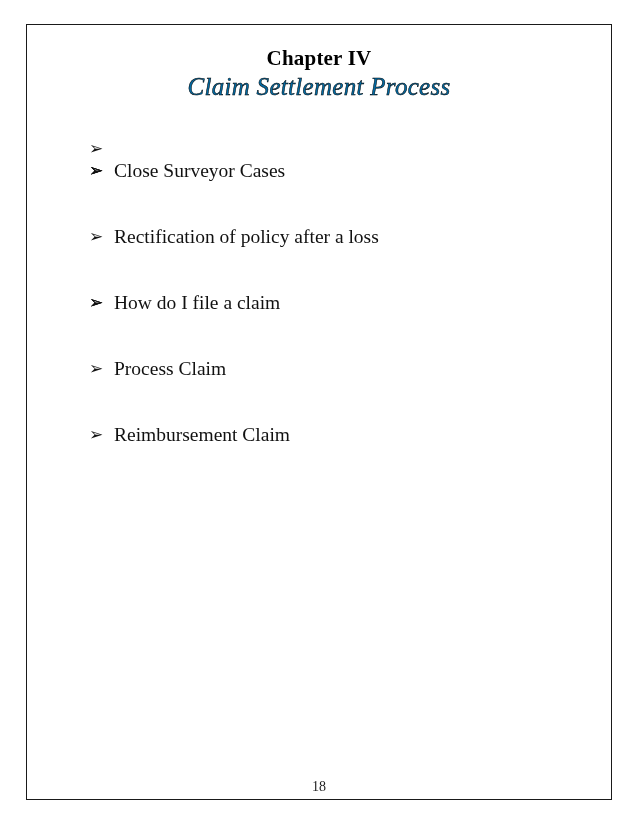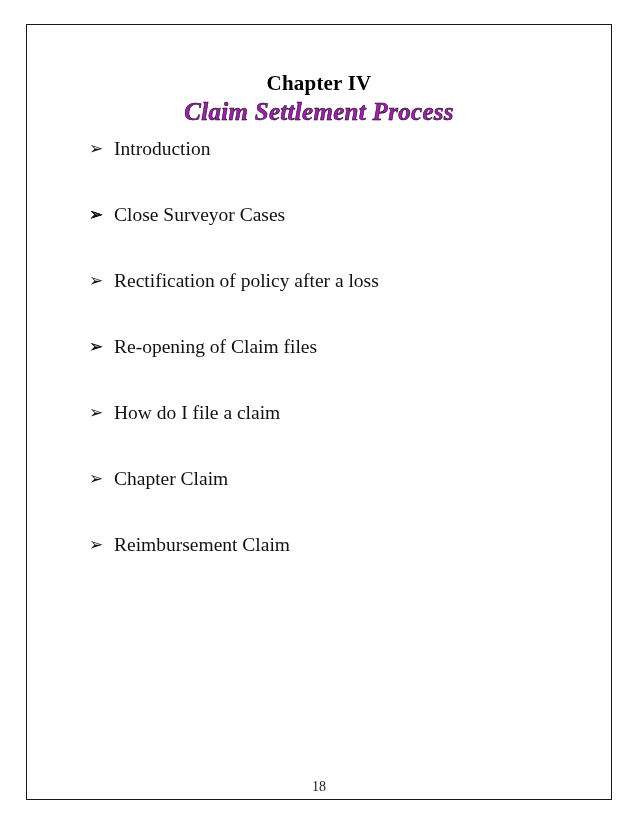--- a/index.html
+++ b/index.html
@@ -37,31 +37,30 @@
     text-align: center;
     padding-top: 20px;
   }
   .chapter-line {
     font-family: "Liberation Serif", "DejaVu Serif", serif;
     font-weight: bold;
     font-size: 21px;
     line-height: 26px;
     letter-spacing: 0.2px;
     color: #000;
-    margin-top: 25px;
   }
   .title-line {
     font-family: "Liberation Serif", "DejaVu Serif", serif;
-    font-weight: bold;
+    font-weight: normal;
     font-style: italic;
     font-size: 25px;
     line-height: 32px;
     letter-spacing: 0.3px;
     -webkit-text-stroke: 0.5px #000;
-    color: #a21caf;
+    color: #0369a1;
   }
 
   
   .list {
     margin: 0;
     padding: 0;
     list-style: none;
     position: absolute;
     left: 0;
     right: 0;
@@ -111,23 +110,20 @@
   <div class="page-inner">
 
     <div class="heading">
       <div class="chapter-line">Chapter IV</div>
       <div class="title-line">Claim Settlement Process</div>
     </div>
 
     <ul class="list" id="contents-list">
         <li class="list-item">
           <span class="bullet">➢</span>
-          <span class="item-text">
-            <span class="cont line-last">Introduction</span>
-          </span>
         </li>
         <li class="list-item">
           <span class="bullet">➢</span>
         </li>
         <li class="list-item">
           <span class="bullet">➢</span>
         </li>
         <li class="list-item">
           <span class="bullet">➢</span>
         </li>
@@ -141,34 +137,31 @@
           <span class="bullet">➢</span>
           <span class="item-text">
             <span class="cont line-last">Rectification of policy after a loss</span>
           </span>
         </li>
         <li class="list-item">
           <span class="bullet">➢</span>
         </li>
         <li class="list-item">
           <span class="bullet">➢</span>
-          <span class="item-text">
-            <span class="cont line-last">Re-opening of Claim files</span>
-          </span>
         </li>
         <li class="list-item">
           <span class="bullet">➢</span>
           <span class="item-text">
             <span class="cont line-last">How do I file a claim</span>
           </span>
         </li>
         <li class="list-item">
           <span class="bullet">➢</span>
           <span class="item-text">
-            <span class="cont line-last">Chapter Claim</span>
+            <span class="cont line-last">Process Claim</span>
           </span>
         </li>
         <li class="list-item">
           <span class="bullet">➢</span>
           <span class="item-text">
             <span class="cont line-last">Reimbursement Claim</span>
           </span>
         </li>
       </ul>
 

